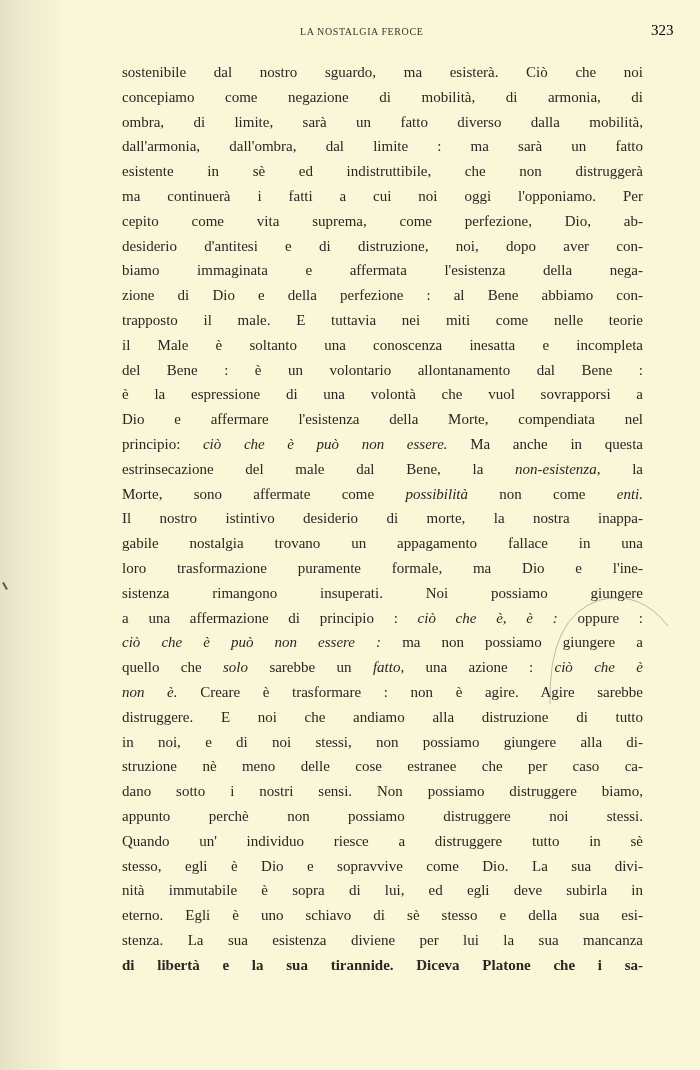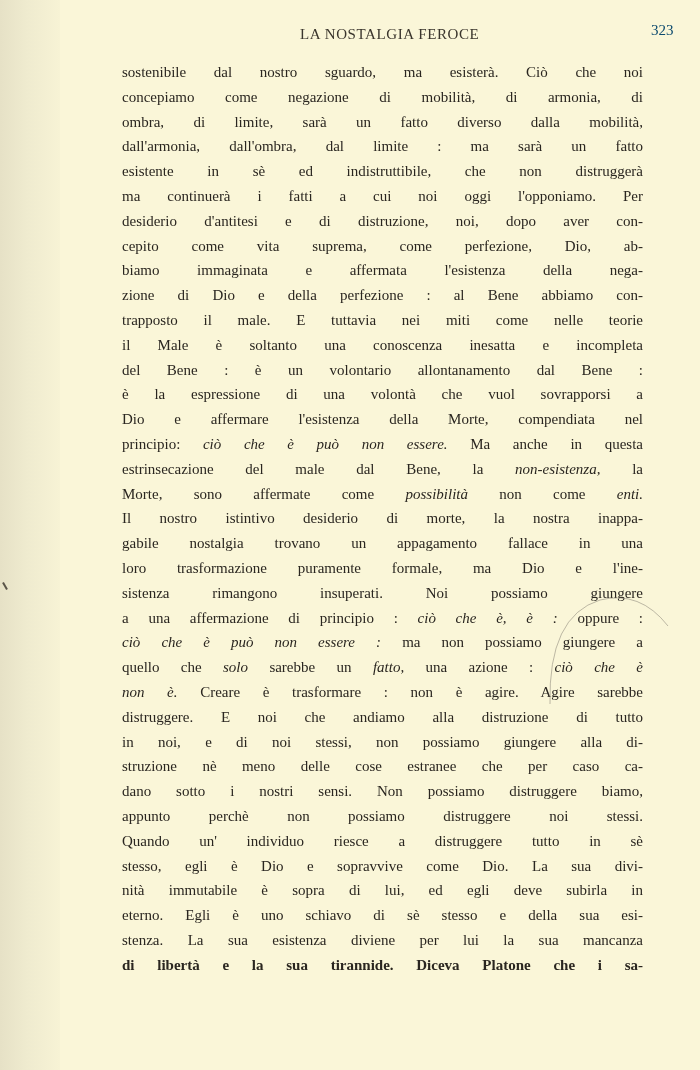--- a/index.html
+++ b/index.html
@@ -12,29 +12,29 @@
     }
     .gutter {
       position: absolute; left: 0; top: 0; bottom: 0; width: 60px;
       background: linear-gradient(to right, #e6e1c6 0%, #efebcf 45%, #f7f3d5 100%);
     }
     .running-head {
       position: absolute; top: 22px; left: 0; right: 0; height: 20px;
     }
     .running-title {
       position: absolute; left: 300px; top: 4px;
-      font-size: 15px; letter-spacing: 0.6px;
+      font-size: 10px; letter-spacing: 0.6px;
       font-family: "Liberation Serif", serif;
       color: #3a352c;
     }
     .page-number {
       position: absolute; left: 651px; top: 0px;
       font-size: 15px;
       font-family: "Liberation Serif", serif;
-      color: #0c4a6e;
+      color: #000000;
     }
     .body-text {
       position: absolute; top: 60px; left: 122px; width: 521px;
     }
     .line {
       display: block; height: 24.8px; line-height: 24.8px;
       font-family: "Liberation Serif", serif;
       font-size: 15px;
       white-space: nowrap;
       text-align: justify; text-align-last: justify;
@@ -60,22 +60,22 @@
   <span class="page-number">323</span>
 </div>
 
 <div class="body-text" id="body-text">
     <span class="line">sostenibile dal nostro sguardo, ma esisterà. Ciò che noi</span>
     <span class="line">concepiamo come negazione di mobilità, di armonia, di</span>
     <span class="line">ombra, di limite, sarà un fatto diverso dalla mobilità,</span>
     <span class="line">dall'armonia, dall'ombra, dal limite : ma sarà un fatto</span>
     <span class="line">esistente in sè ed indistruttibile, che non distruggerà</span>
     <span class="line">ma continuerà i fatti a cui noi oggi l'opponiamo. Per</span>
+    <span class="line">cepito come vita suprema, come perfezione, Dio, ab-</span>
     <span class="line">desiderio d'antitesi e di distruzione, noi, dopo aver con-</span>
-    <span class="line">cepito come vita suprema, come perfezione, Dio, ab-</span>
     <span class="line">biamo immaginata e affermata l'esistenza della nega-</span>
     <span class="line">zione di Dio e della perfezione : al Bene abbiamo con-</span>
     <span class="line">trapposto il male. E tuttavia nei miti come nelle teorie</span>
     <span class="line">il Male è soltanto una conoscenza inesatta e incompleta</span>
     <span class="line">del Bene : è un volontario allontanamento dal Bene :</span>
     <span class="line">è la espressione di una volontà che vuol sovrapporsi a</span>
     <span class="line">Dio e affermare l'esistenza della Morte, compendiata nel</span>
     <span class="line"><span>principio: </span><span class="it">ciò che è può non essere.</span><span> Ma anche in questa</span></span>
     <span class="line"><span>estrinsecazione del male dal Bene, la </span><span class="it">non-esistenza,</span><span> la</span></span>
     <span class="line"><span>Morte, sono affermate come </span><span class="it">possibilità</span><span> non come </span><span class="it">enti.</span></span>

